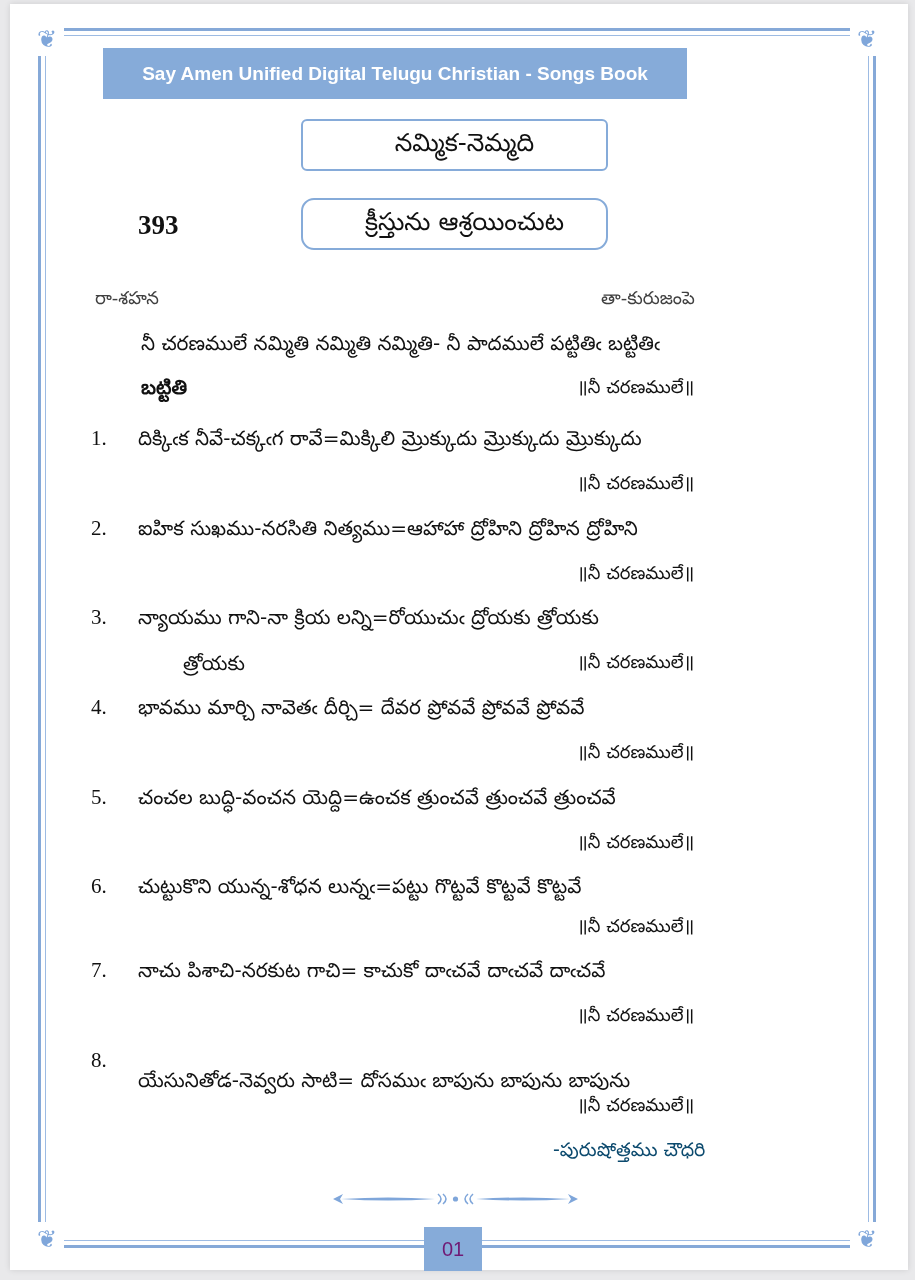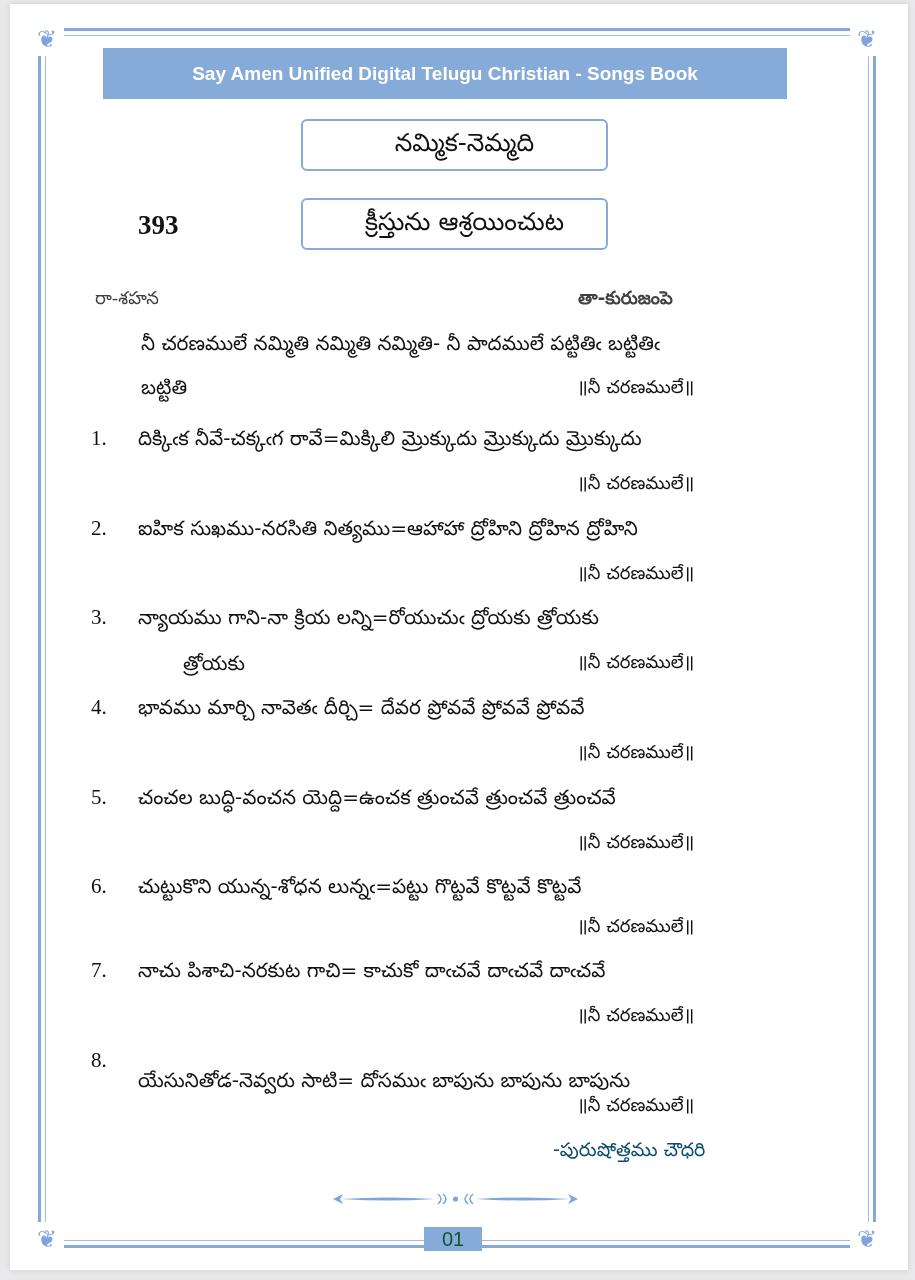--- a/index.html
+++ b/index.html
@@ -25,61 +25,61 @@
   .corner {
     position: absolute; width: 34px; height: 34px; background: #fff;
     color: #7fa6da; font-size: 24px; line-height: 34px; text-align: center;
   }
   .corner.tl { left: 30px; top: 22px; }
   .corner.tr { left: 850px; top: 22px; }
   .corner.bl { left: 30px; top: 1222px; }
   .corner.br { left: 850px; top: 1222px; }
 
   .header-banner {
-    position: absolute; left: 103px; top: 48px; width: 684px; height: 51px;
+    position: absolute; left: 103px; top: 48px; width: 584px; height: 51px;
     background: #86abd9; color: #ffffff;
     font-family: "Liberation Sans", sans-serif; font-weight: bold; font-size: 19px;
     display: flex; align-items: center; justify-content: center;
   }
   .title-box {
     position: absolute; left: 301px; width: 307px; height: 52px;
     border: 2.5px solid #86abd9; border-radius: 6px; box-sizing: border-box;
     display: flex; align-items: center; justify-content: center;
     font-size: 25px; color: #111; background: #fff; padding-left: 20px;
   }
   .title-box.cat { top: 119px; }
-  .title-box.song { top: 198px; }
+  .title-box.song { top: 198px; border-radius: 13px; }
   .song-number {
     position: absolute; left: 138px; top: 210px;
     font-family: "Liberation Serif", serif; font-weight: bold; font-size: 27px; color: #111;
   }
   .meta {
     position: absolute; top: 287px; font-size: 18px; color: #404040;
   }
   .meta.raga { left: 95px; }
-  .meta.tala { left: 578px; font-weight: bold; }
+  .meta.tala { left: 601px; }
 
   .line {
     position: absolute; font-size: 20px; color: #111; white-space: nowrap;
   }
   .num {
     position: absolute; left: 91px; font-family: "Liberation Serif", serif; font-size: 21px; color: #111;
   }
   .refrain {
     position: absolute; left: 577px; font-size: 18px; color: #111; white-space: nowrap;
   }
   .author {
     position: absolute; left: 553px; top: 1138px; font-size: 19px; color: #0c4a6e;
   }
   .ornament {
     position: absolute; left: 333px; top: 1190px; width: 245px; height: 18px;
   }
   .page-number {
-    position: absolute; left: 424px; top: 1227px; width: 58px; height: 24px;
-    background: #86abd9; color: #14532d; font-family: "Liberation Sans", sans-serif;
+    position: absolute; left: 424px; top: 1227px; width: 58px; height: 44px;
+    background: #86abd9; color: #701a75; font-family: "Liberation Sans", sans-serif;
     font-size: 20px; display: flex; align-items: center; justify-content: center;
   }
 </style>
 </head>
 <body>
 
 <div class="paper"></div>
 <div class="frame-outer"></div>
 <div class="frame-inner"></div>
 <div class="corner tl">❦</div>
@@ -90,21 +90,21 @@
 <div class="header-banner">Say Amen Unified Digital Telugu Christian - Songs Book</div>
 
 <div class="title-box cat">నమ్మిక-నెమ్మది</div>
 <div class="song-number">393</div>
 <div class="title-box song">క్రీస్తును  ఆశ్రయించుట</div>
 
 <div class="meta raga">రా-శహన</div>
 <div class="meta tala">తా-కురుజంపె</div>
 
 <div class="line" style="left:141px; top:331px;">నీ చరణములే నమ్మితి నమ్మితి నమ్మితి- నీ పాదములే పట్టితిఁ బట్టితిఁ</div>
-<div class="line" style="left:141px; top:375px;">బట్టితి</div>
+<div class="line" style="left:141px; top:375px;font-weight:bold;">బట్టితి</div>
 <div class="refrain" style="top:376px;">॥నీ చరణములే॥</div>
 
 <div class="num" style="top:426px;">1.</div>
 <div class="line" style="left:138px; top:426px;">దిక్కిఁక నీవే-చక్కఁగ రావే=మిక్కిలి మ్రొక్కుదు మ్రొక్కుదు మ్రొక్కుదు</div>
 <div class="refrain" style="top:472px;">॥నీ చరణములే॥</div>
 
 <div class="num" style="top:516px;">2.</div>
 <div class="line" style="left:138px; top:516px;">ఐహిక సుఖము-నరసితి నిత్యము=ఆహాహా ద్రోహిని ద్రోహిన ద్రోహిని</div>
 <div class="refrain" style="top:562px;">॥నీ చరణములే॥</div>
 

